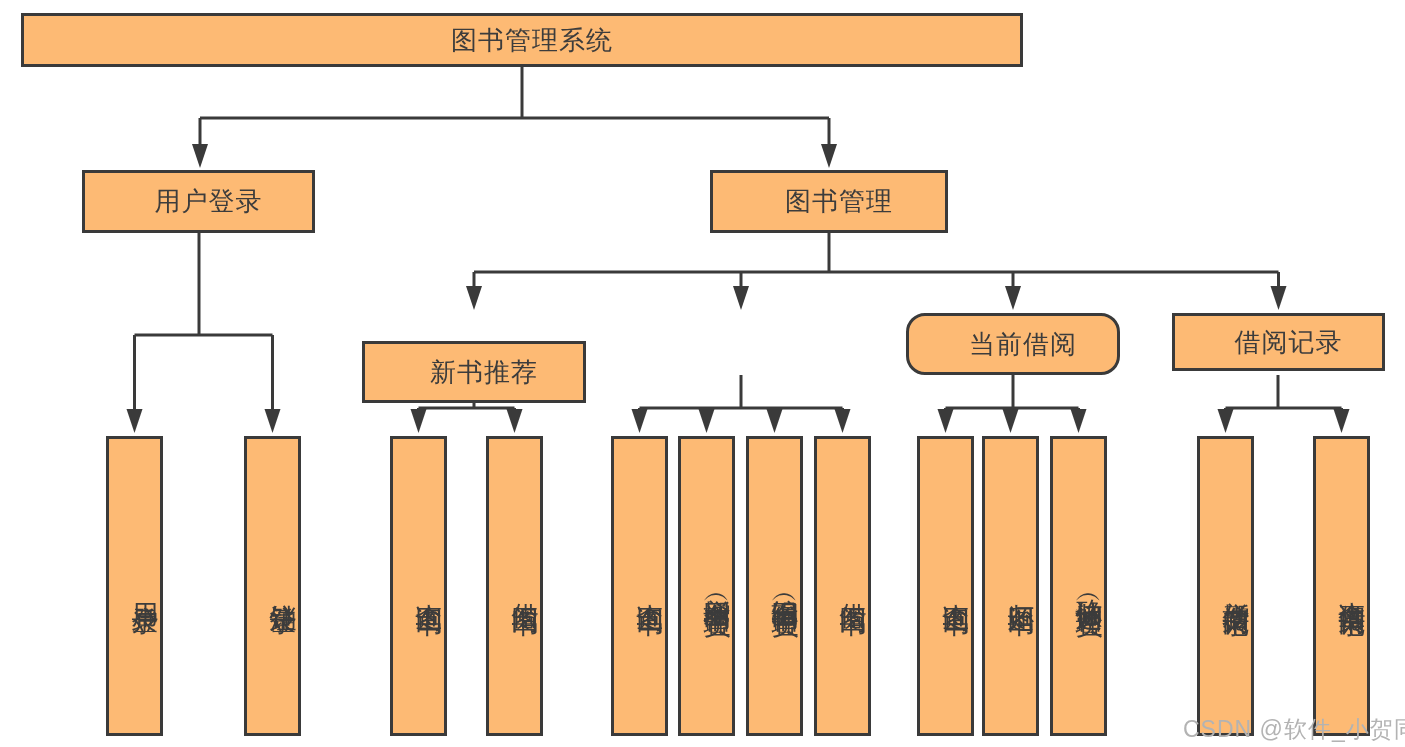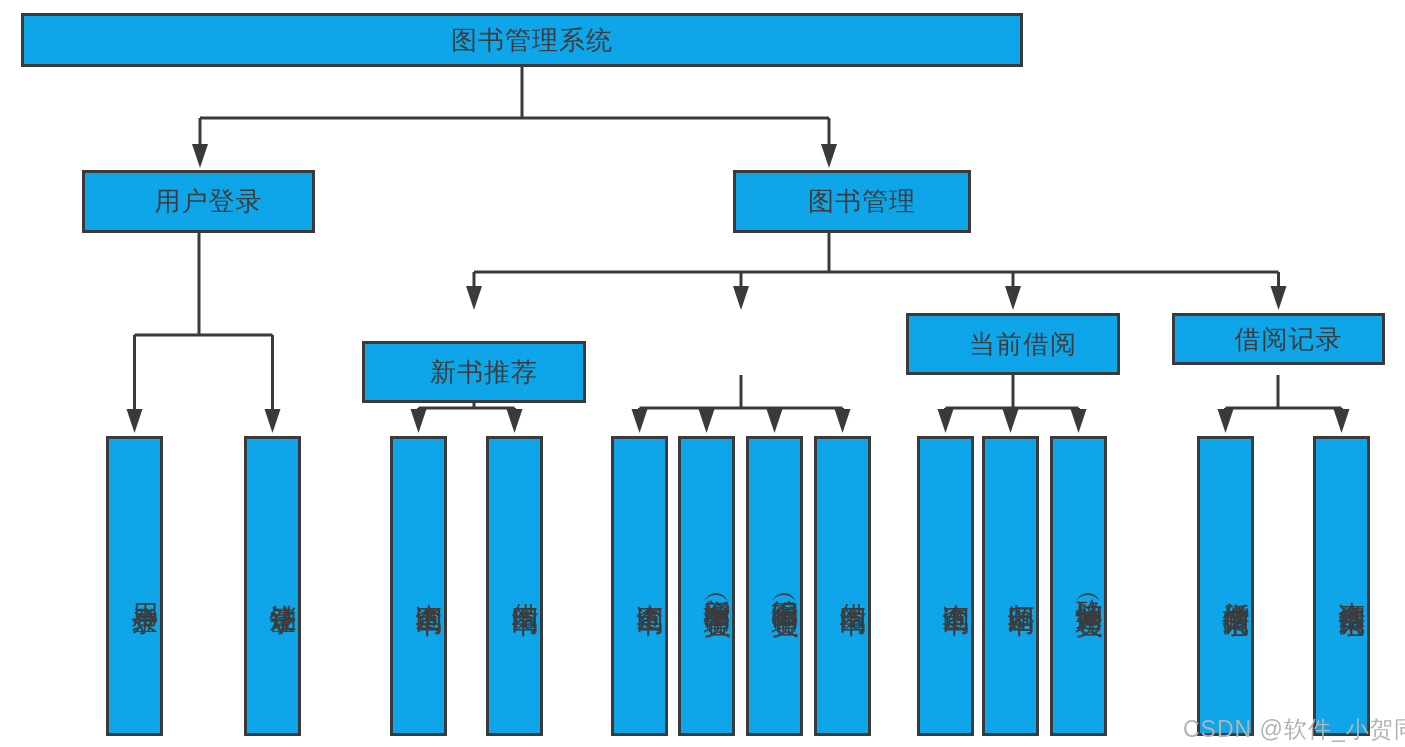--- a/index.html
+++ b/index.html
@@ -18,21 +18,21 @@
   svg.connectors {
     position: absolute;
     left: 0; top: 0;
     width: 1405px; height: 747px;
     pointer-events: none;
   }
   .box {
     position: absolute;
     box-sizing: border-box;
     border: 3px solid var(--line, #3a3a3a);
-    background: #0ea5e9;
+    background: #fdba74;
     display: flex;
     align-items: center;
     justify-content: center;
     color: var(--text, #3c3c3c);
     font-size: 26px;
     letter-spacing: 1px;
     white-space: nowrap;
     padding-left: 20px;
   }
   .leaf {
@@ -105,25 +105,25 @@
       <path d="M 1225.5 408 L 1341.5 408" stroke="#3a3a3a" stroke-width="3" fill="none"></path>
       <path d="M 1225.5 408 L 1225.5 413" stroke="#3a3a3a" stroke-width="3" fill="none"></path>
       <polygon points="1217.5,409 1233.5,409 1225.5,433" fill="#3a3a3a"></polygon>
       <path d="M 1341.5 408 L 1341.5 413" stroke="#3a3a3a" stroke-width="3" fill="none"></path>
       <polygon points="1333.5,409 1349.5,409 1341.5,433" fill="#3a3a3a"></polygon>
     </svg>
 
   <div class="box" style="left:21px; top:13px; width:1002px; height:54px;">图书管理系统</div>
 
   <div class="box" style="left:82px; top:170px; width:233px; height:63px;">用户登录</div>
-  <div class="box" style="left:710px; top:170px; width:238px; height:63px;margin-left:23px;">图书管理</div>
+  <div class="box" style="left:710px; top:170px; width:238px; height:63px;">图书管理</div>
 
   <div class="box" style="left:362px; top:313px; width:224px; height:62px;margin-top:28px;">新书推荐</div>
-  <div class="box" style="left:906px; top:313px; width:214px; height:62px;">当前借阅</div>
-  <div class="box" style="left:1172px; top:313px; width:213px; height:52px;text-align:center;">借阅记录</div>
+  <div class="box" style="left:906px; top:313px; width:214px; height:62px;border-radius:19px;">当前借阅</div>
+  <div class="box" style="left:1172px; top:313px; width:213px; height:58px;text-align:center;">借阅记录</div>
 
   <div class="box leaf" style="left:106px; top:436px; width:57px; height:300px;">用户登录</div>
   <div class="box leaf" style="left:244px; top:436px; width:57px; height:300px;">注销登录</div>
 
   <div class="box leaf" style="left:390px; top:436px; width:57px; height:300px;">查询图书</div>
   <div class="box leaf" style="left:486px; top:436px; width:57px; height:300px;">借阅图书</div>
 
   <div class="box leaf" style="left:611px; top:436px; width:57px; height:300px;">查询图书</div>
   <div class="box leaf" style="left:678px; top:436px; width:57px; height:300px;">新增图书（管理员）</div>
   <div class="box leaf" style="left:746px; top:436px; width:57px; height:300px;">编辑图书（管理员）</div>

